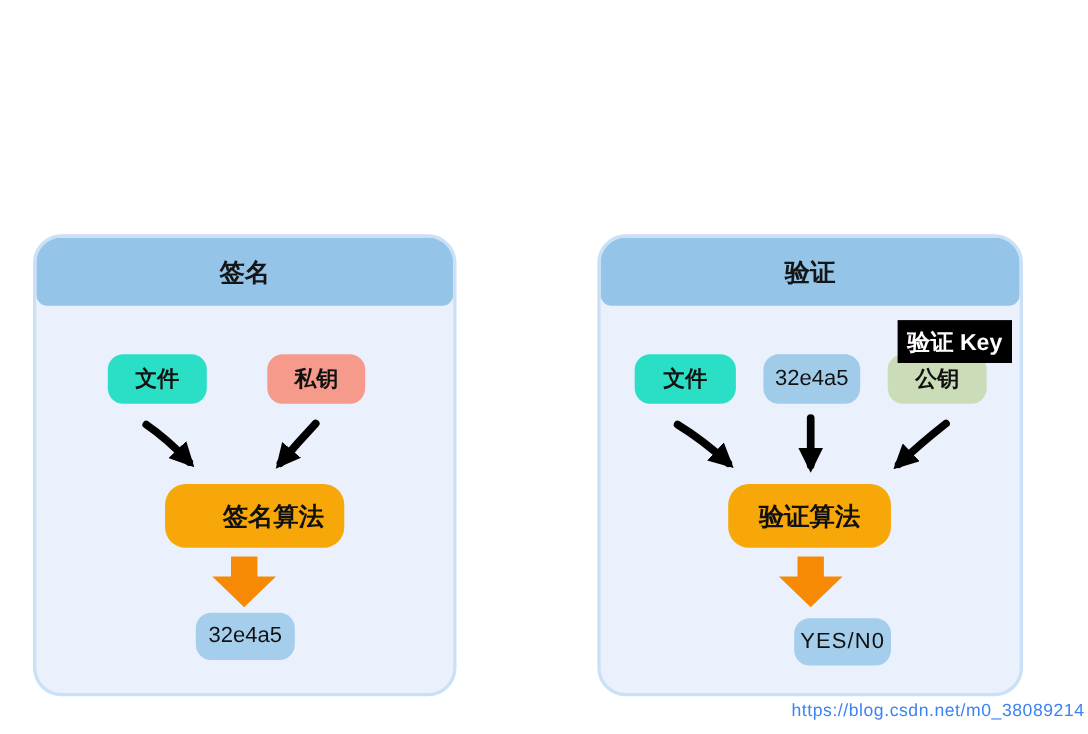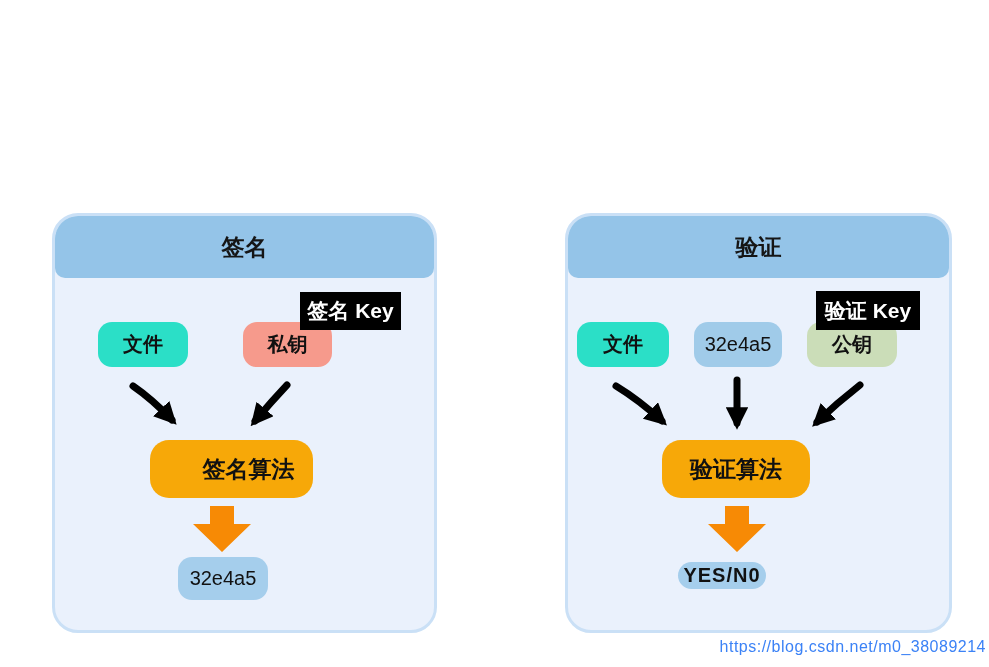--- a/index.html
+++ b/index.html
@@ -7,21 +7,21 @@
   .canvas {
     position:relative; width:989px; height:667px; background:#ffffff;
     font-family:"Liberation Sans", sans-serif; overflow:hidden;
   }
   .title {
     position:absolute; top:26px; left:0; width:100%; text-align:center;
     font-size:31px; font-weight:700; color:#0d0d0d; letter-spacing:3px;
   }
   .panel {
     position:absolute; top:213px; height:420px; background:#EAF1FC;
-    border:3px solid #CAE0F6; border-radius:26px; overflow:hidden;margin-left:22px;
+    border:3px solid #CAE0F6; border-radius:26px; overflow:hidden;
   }
   .panel-left  { left:30px;  width:385px; }
   .panel-right { left:543px; width:387px; }
   .panel-header {
     position:absolute; top:0; left:0; right:0; height:62px;
     background:#94C4E8; border-radius:20px 20px 10px 10px;
     display:flex; align-items:center; justify-content:center;
     font-size:23px; font-weight:600; color:#151515;
   }
   .node {
@@ -42,22 +42,22 @@
               border-radius:19px; font-size:23px; font-weight:700;padding-left:34px; }
   .n-out-l  { left:178px; top:557px; width:90px; height:43px; background:#A5CEEC;
               font-weight:500; }
 
   .n-file-r { left:577px; top:322px; width:92px; height:45px; background:#2BDFC7; }
   .n-hash-r { left:694px; top:322px; width:88px; height:45px; background:#A0CBE9;
               font-weight:500; }
   .n-pub    { left:807px; top:322px; width:90px; height:45px; background:#CBDDB8; }
   .n-algo-r { left:662px; top:440px; width:148px; height:58px; background:#F7A808;
               border-radius:19px; font-size:23px; font-weight:700; }
-  .n-out-r  { left:678px; top:562px; width:88px; height:27px; background:#A5CEEC;
-              font-weight:700; letter-spacing:1px; }
+  .n-out-r  { left:722px; top:562px; width:88px; height:43px; background:#A5CEEC;
+              font-weight:400; letter-spacing:1px; }
 
   .arrows-layer {
     position:absolute; left:0; top:0; width:989px; height:667px;
     pointer-events:none; z-index:3;
   }
   .watermark {
     position:absolute; top:638px; right:3px; font-size:16px; color:#3b82f6;
     letter-spacing:0.5px; z-index:6;
   }
 </style>
@@ -68,21 +68,20 @@
 
 
   <div class="panel panel-left">
     <div class="panel-header">签名</div>
   </div>
 
   <div class="panel panel-right">
     <div class="panel-header">验证</div>
   </div>
 
-  <div class="key-label kl-sign">签名 Key</div>
   <div class="node n-file-l">文件</div>
   <div class="node n-priv">私钥</div>
   <div class="node n-algo-l">签名算法</div>
   <div class="node n-out-l">32e4a5</div>
 
   <div class="key-label kl-verify">验证 Key</div>
   <div class="node n-file-r">文件</div>
   <div class="node n-hash-r">32e4a5</div>
   <div class="node n-pub">公钥</div>
   <div class="node n-algo-r">验证算法</div>

